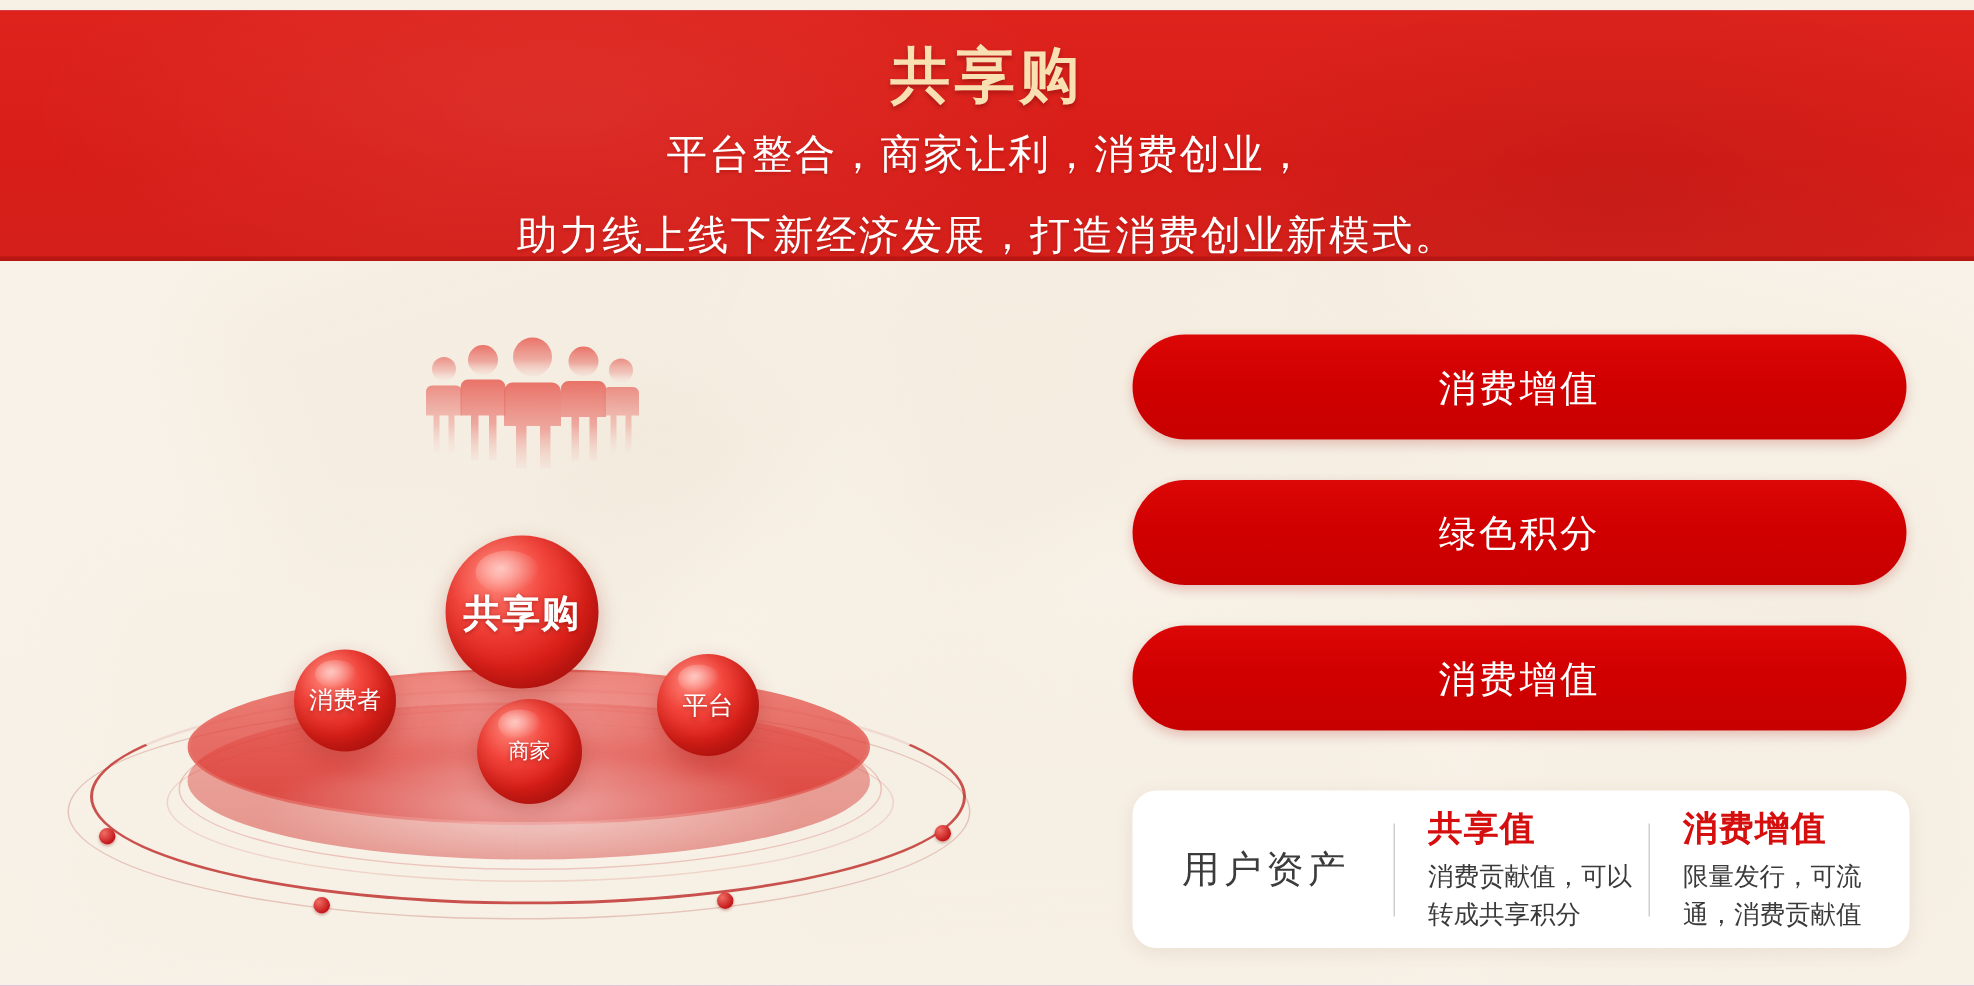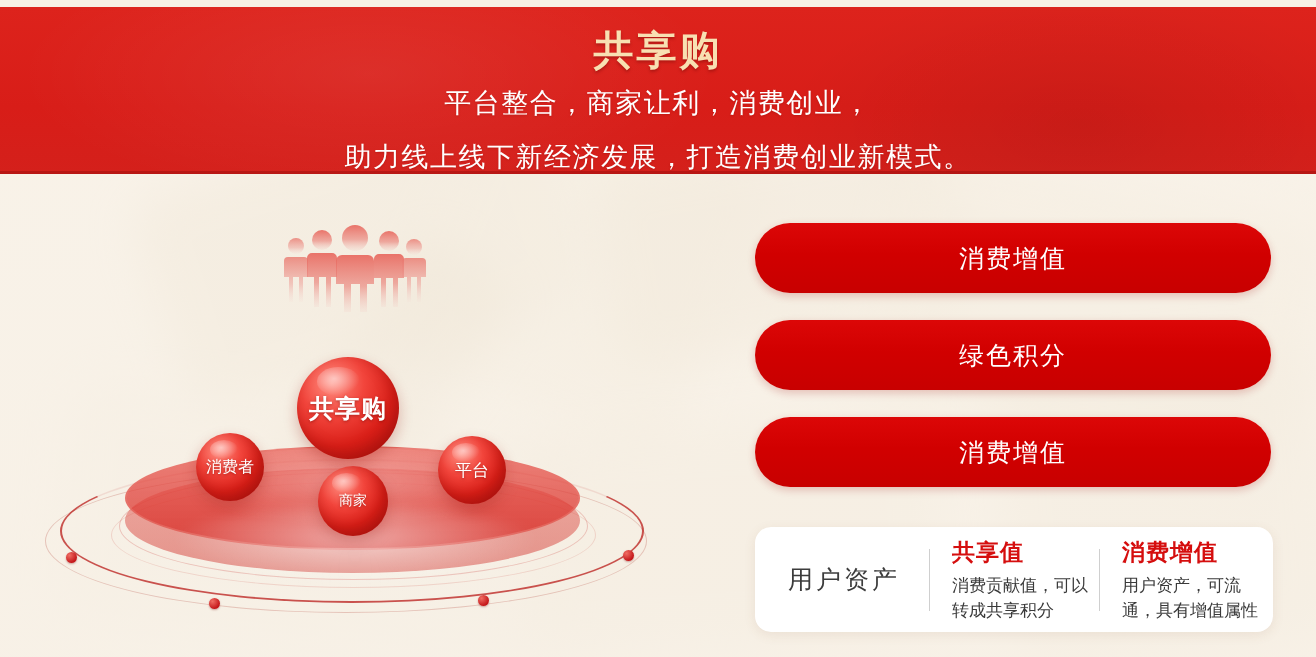--- a/index.html
+++ b/index.html
@@ -284,17 +284,17 @@
   <div class="card">
     <div class="card-label">用户资产</div>
     <div class="card-div"></div>
     <div class="card-col">
       <div class="card-col-title">共享值</div>
       <div class="card-col-desc">消费贡献值，可以转成共享积分</div>
     </div>
     <div class="card-div"></div>
     <div class="card-col">
       <div class="card-col-title">消费增值</div>
-      <div class="card-col-desc">用户资产，可流通，具有增值属性</div>
+      <div class="card-col-desc">限量发行，可流通，消费贡献值</div>
     </div>
   </div>
 
 </div>
 
 </body></html>

